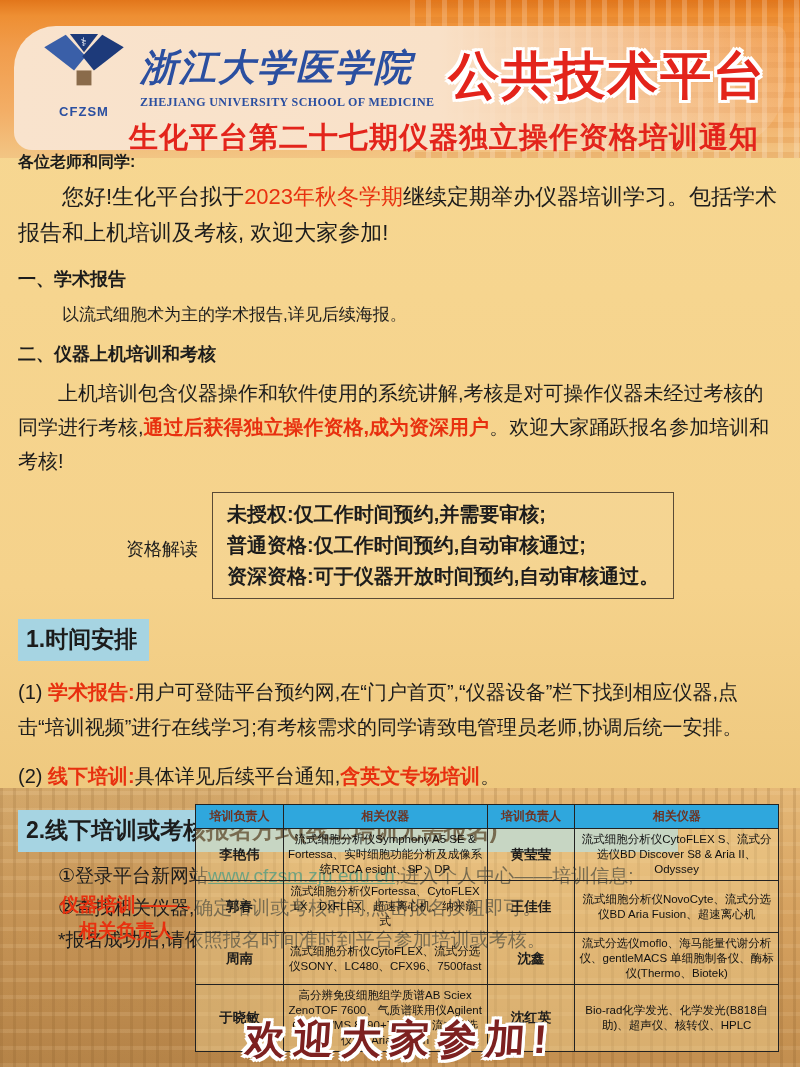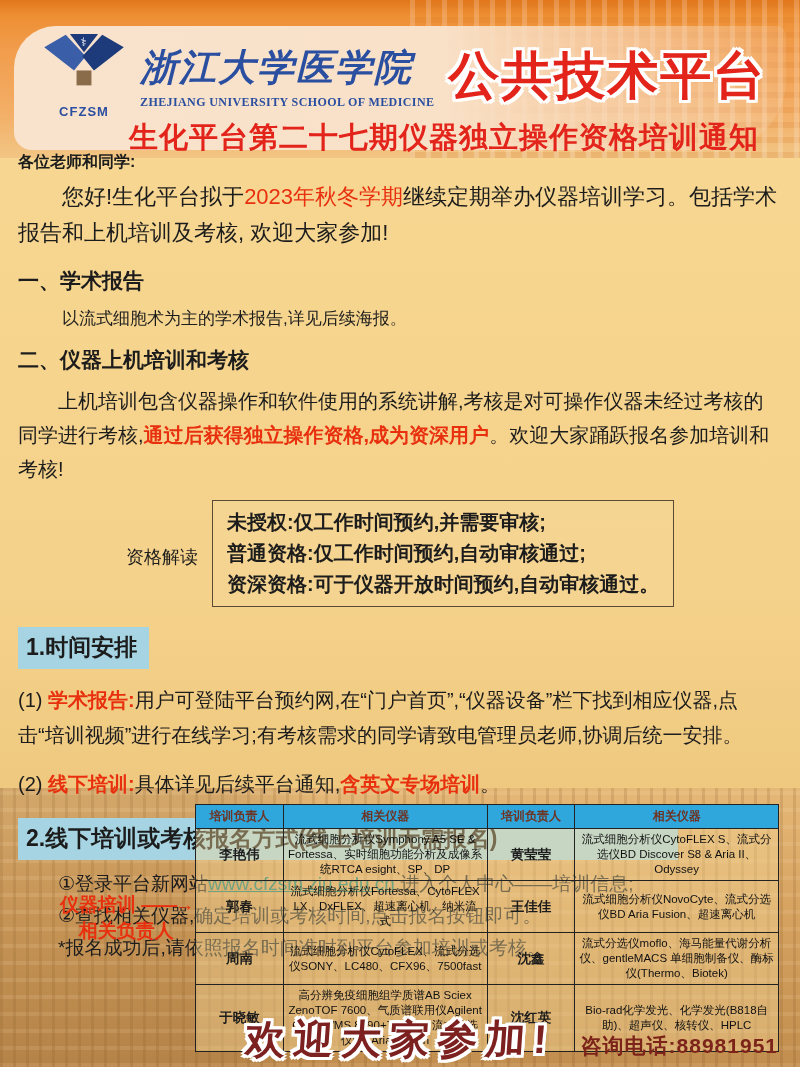--- a/index.html
+++ b/index.html
@@ -40,21 +40,21 @@
   .notice-title {
     position:absolute; left:100px; top:92px; width:660px; text-align:center;
     font-size:29px; font-weight:bold; color:#e3241b; letter-spacing:1px; white-space:nowrap;
   }
   
   .content { position:absolute; top:150px; left:0; width:800px; padding:0 18px; }
   .salutation { font-size:16px; font-weight:bold; margin-top:2px; }
   .para { font-size:22px; line-height:36px; text-indent:2em; margin-top:6px; }
   .red { color:#e8300f; }
   .red-b { color:#e8300f; font-weight:bold; }
-  .sec-h { font-size:21px; font-weight:bold; margin-top:16px; }
+  .sec-h { font-size:18px; font-weight:bold; margin-top:16px; }
   .small-line { font-size:17px; margin:12px 0 4px 44px; }
   .para2 { font-size:20px; line-height:34px; margin-top:10px; }
   .para2 .ind { display:inline-block; width:2em; }
   .qual-row { display:flex; margin:14px 0 0 108px; align-items:center; }
   .qual-label { font-size:18px; margin-right:14px; padding-top:6px; }
   .qual-box { border:1px solid #5a4a35; padding:6px 14px; font-size:20px; font-weight:bold; line-height:31px; background:rgba(255,255,255,.06); }
   .blue-h {
     display:inline-block; background:#a6d4e2; font-size:23px; font-weight:bold;
     padding:5px 12px 6px 8px; margin-top:20px;
   }
@@ -203,15 +203,14 @@
           <td class="pname">于晓敏</td>
           <td class="instr">高分辨免疫细胞组学质谱AB Sciex ZenoTOF 7600、气质谱联用仪Agilent GC-MS/MS 8890+7010C、流式分选仪BD Aria Fusion</td>
           <td class="pname">沈红英</td>
           <td class="instr">Bio-rad化学发光、化学发光(B818自助)、超声仪、核转仪、HPLC</td>
         </tr>
       </tbody>
     </table>
   </div>
 
   <div class="welcome">欢迎大家参加!</div>
-  <div class="phone-line">咨询电话:88981951</div>
 
 </div>
 
 </body></html>

